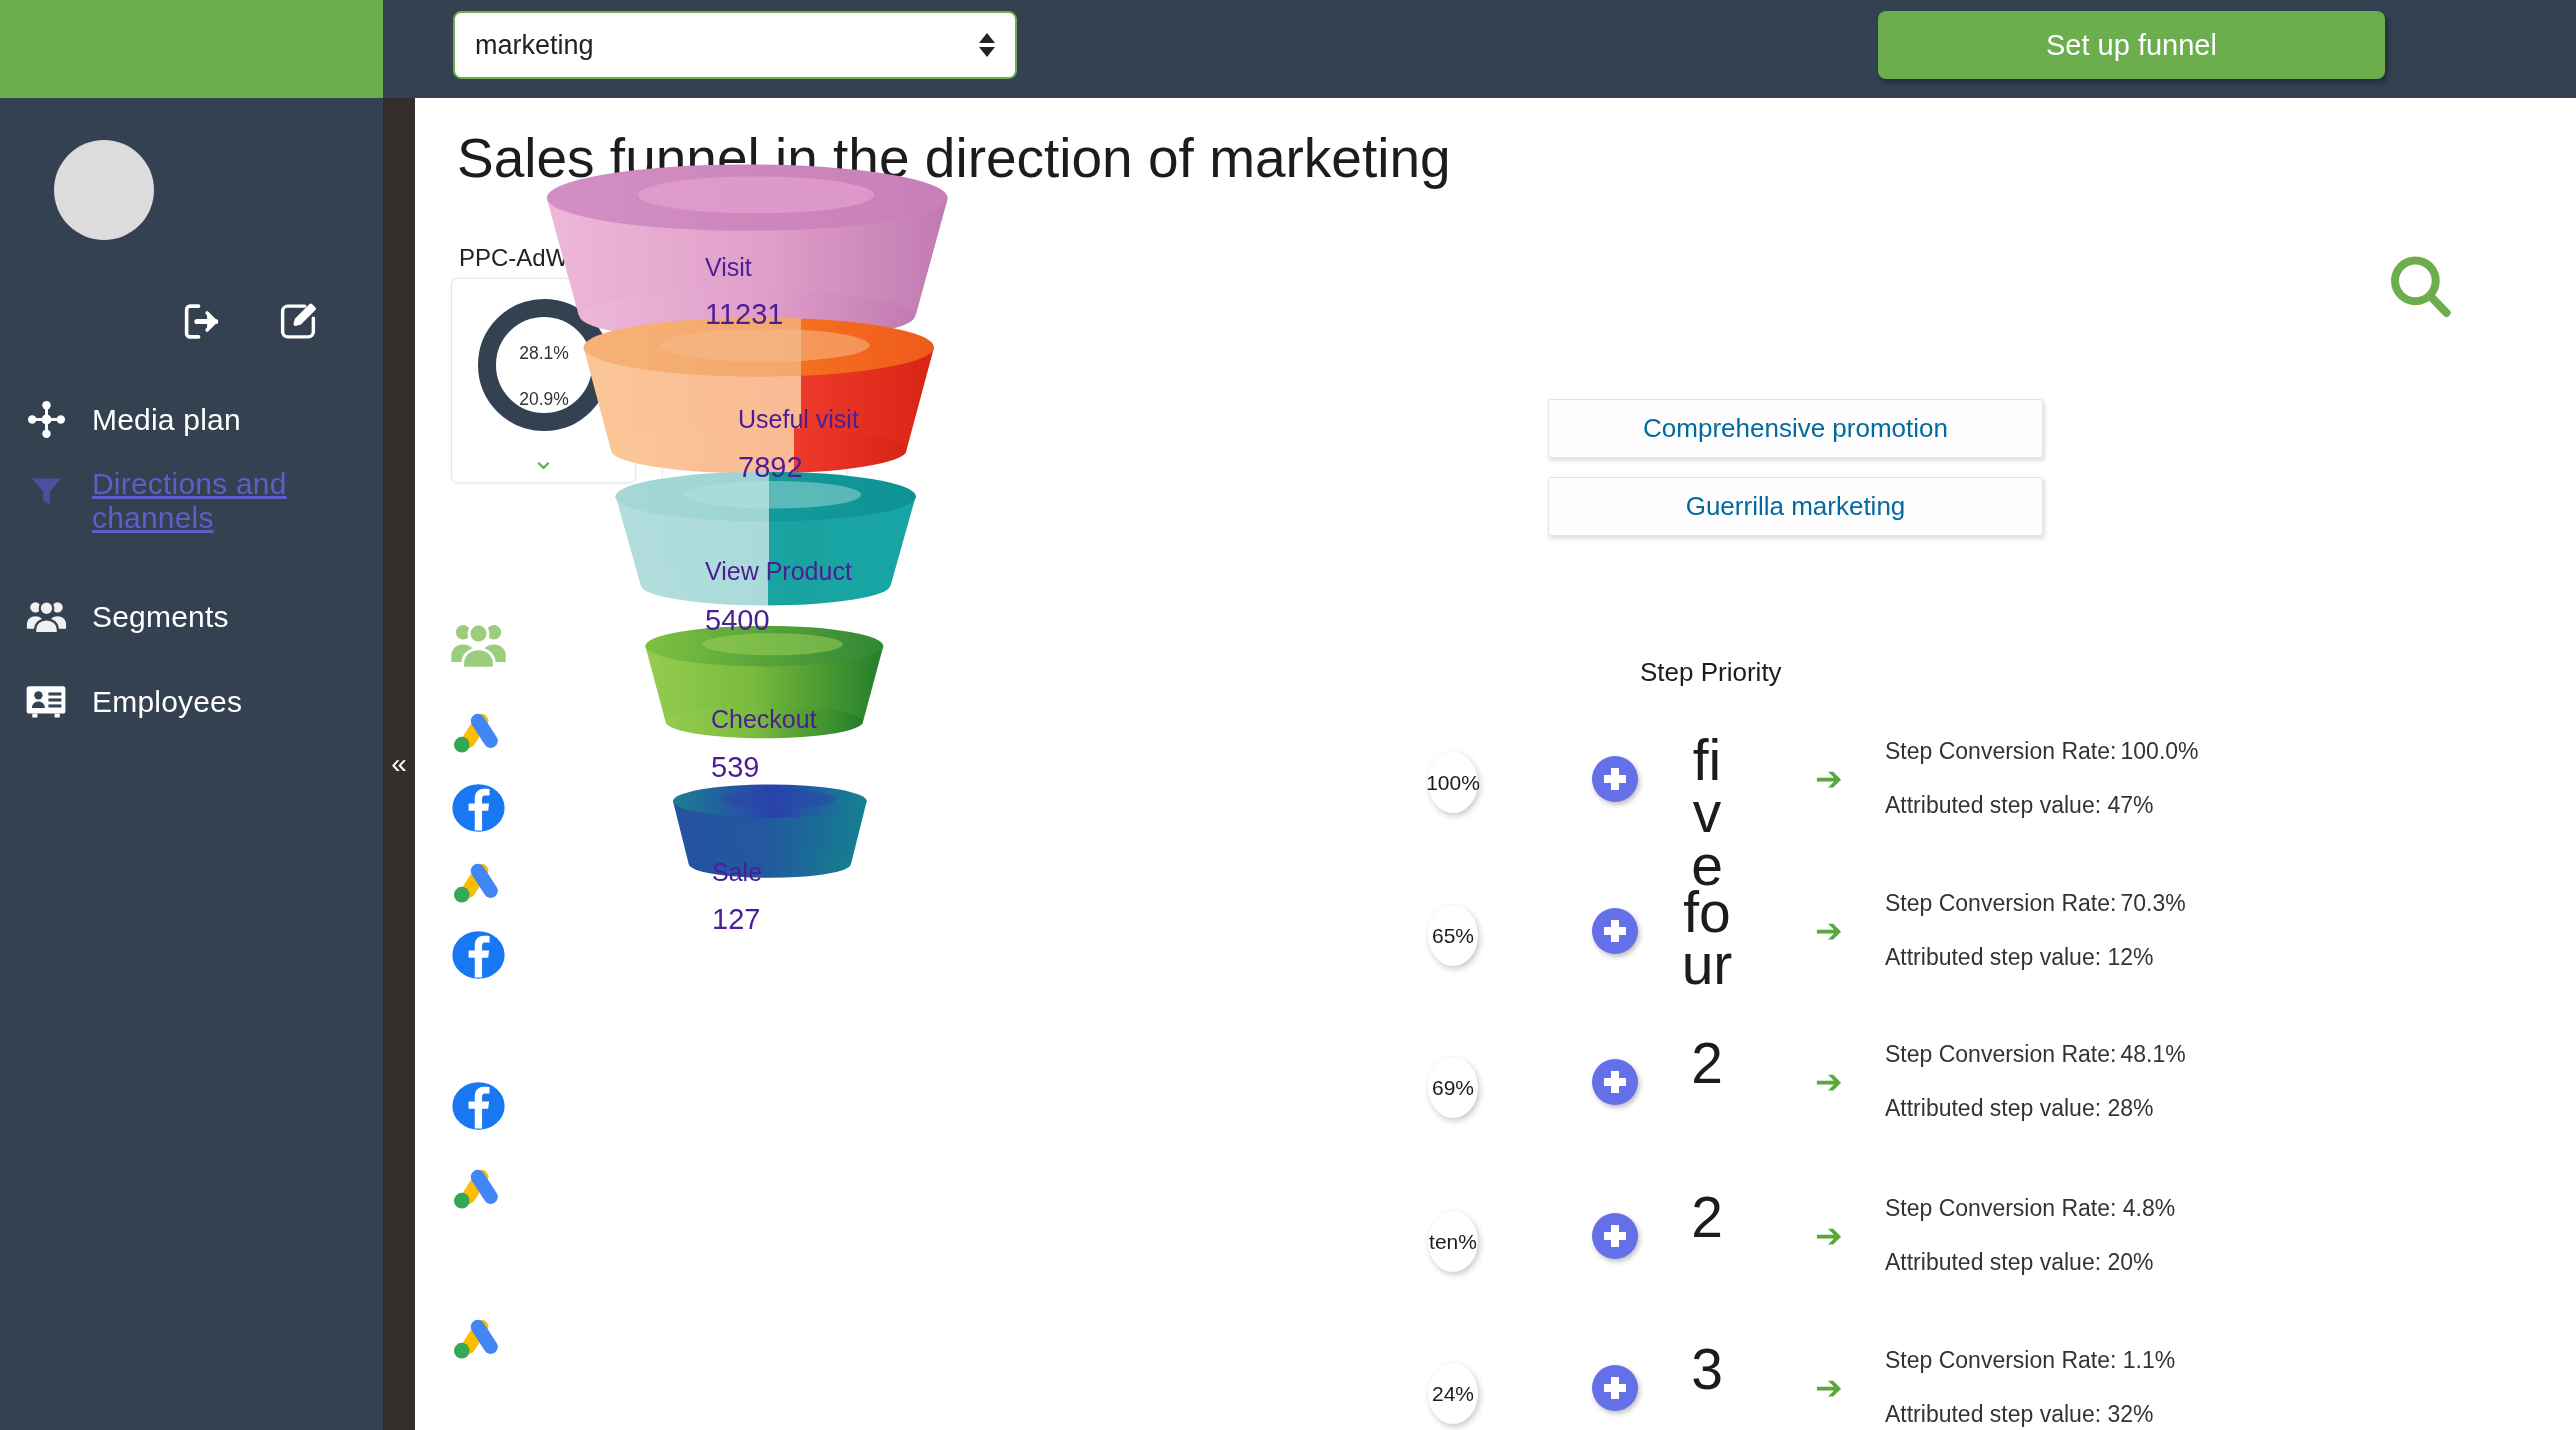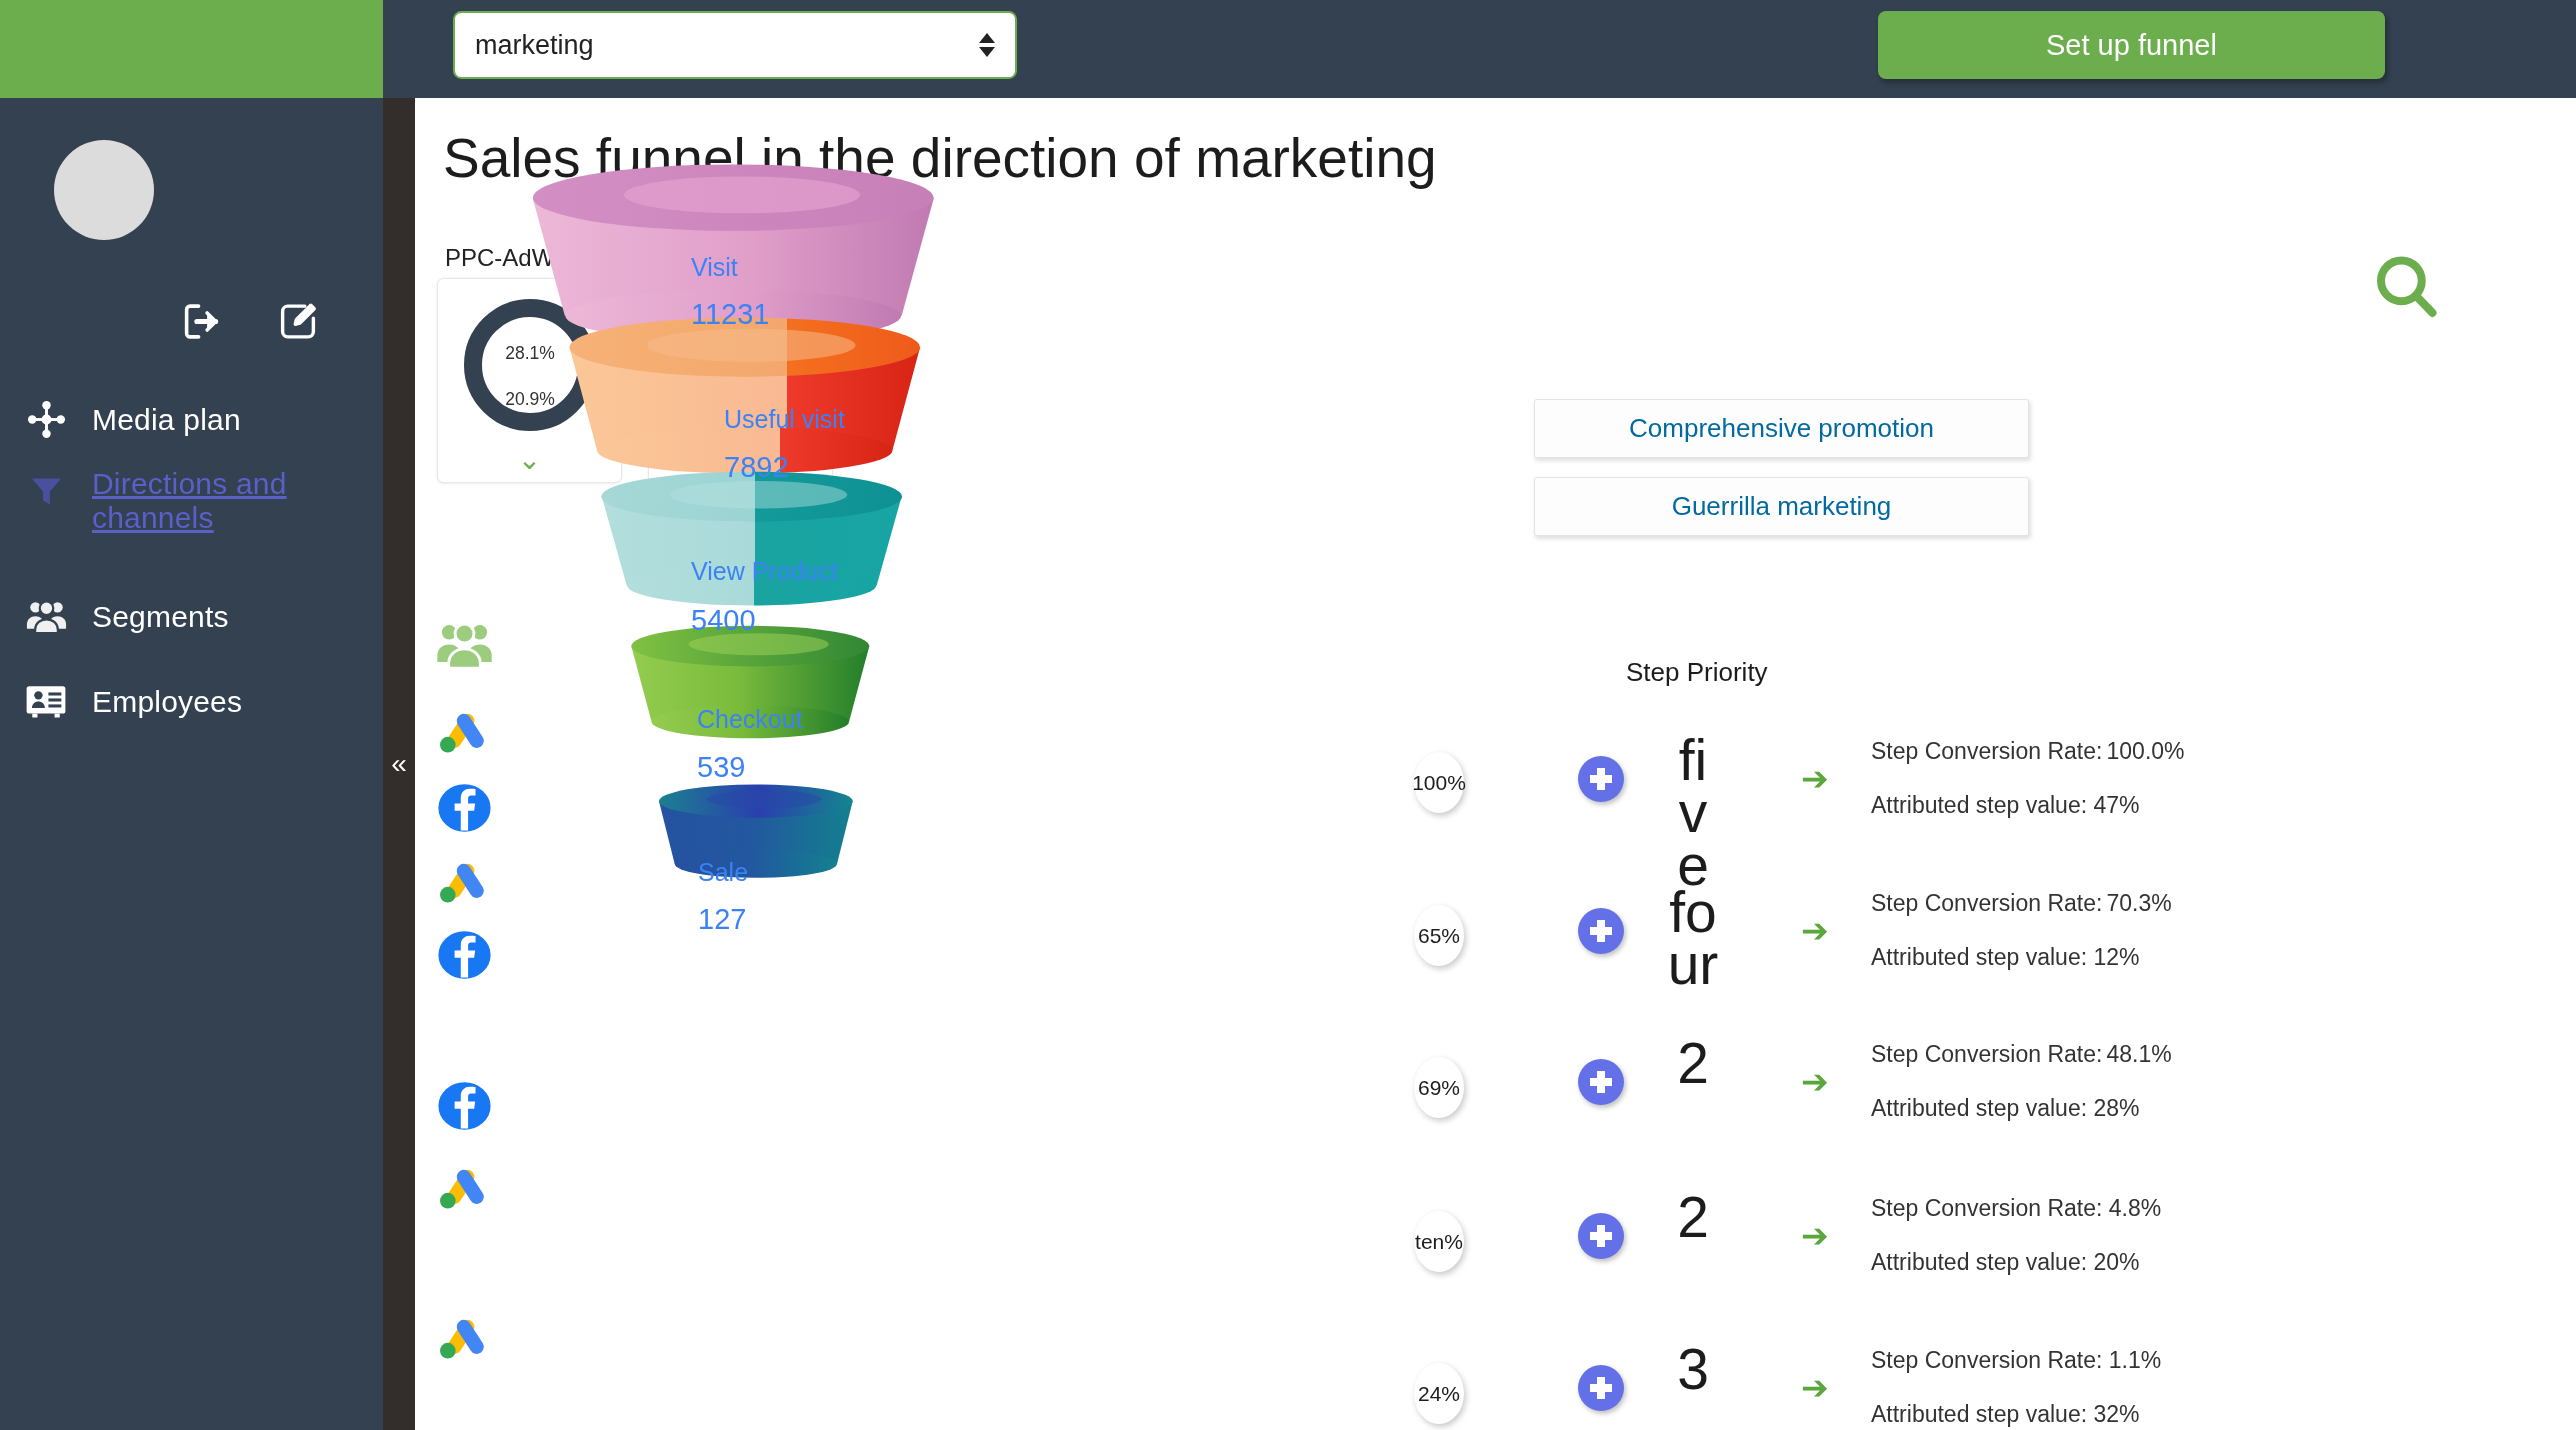--- a/index.html
+++ b/index.html
@@ -92,21 +92,21 @@
   #sidebar-collapse {
     position: absolute; left: 383px; top: 98px;
     width: 32px; height: 1332px;
     background: #332e2c;
     display: flex; align-items: center; justify-content: center;
     color: #fff; font-size: 28px; cursor: pointer;
   }
 
   
   #main {
-    position: absolute; top: 98px; left: 417px;
+    position: absolute; top: 98px; left: 431px;
     width: 1994px; height: 1036px;
     background: #ffffff;
   }
   #page-title {
     position: absolute; left: 26px; top: 28px;
     font-size: 55px; font-weight: 400; color: #1c1c1c;
     white-space: nowrap;
   }
 
   
@@ -175,21 +175,21 @@
   .stage-pct {
     position: absolute;
     width: 50px; height: 61px;
     background: #fff;
     border-radius: 50%;
     box-shadow: 1.8px 2.8px 6.5px rgba(0,0,0,0.22);
     display: flex; align-items: center; justify-content: center;
     font-size: 21px; color: #1c1c1c;
   }
   .stage-text {
-    position: absolute; color: #3b82f6; pointer-events: none;
+    position: absolute; color: #4c1d95; pointer-events: none;
   }
   .stage-name { font-size: 25px; }
   .stage-num  { font-size: 29px; }
 
   
   #step-priority-label {
     position: absolute; left: 1209px; top: 559px;
     font-size: 26px; color: #1c1c1c;
   }
   .step-row { position: absolute; left: 1161px; width: 812px; }

